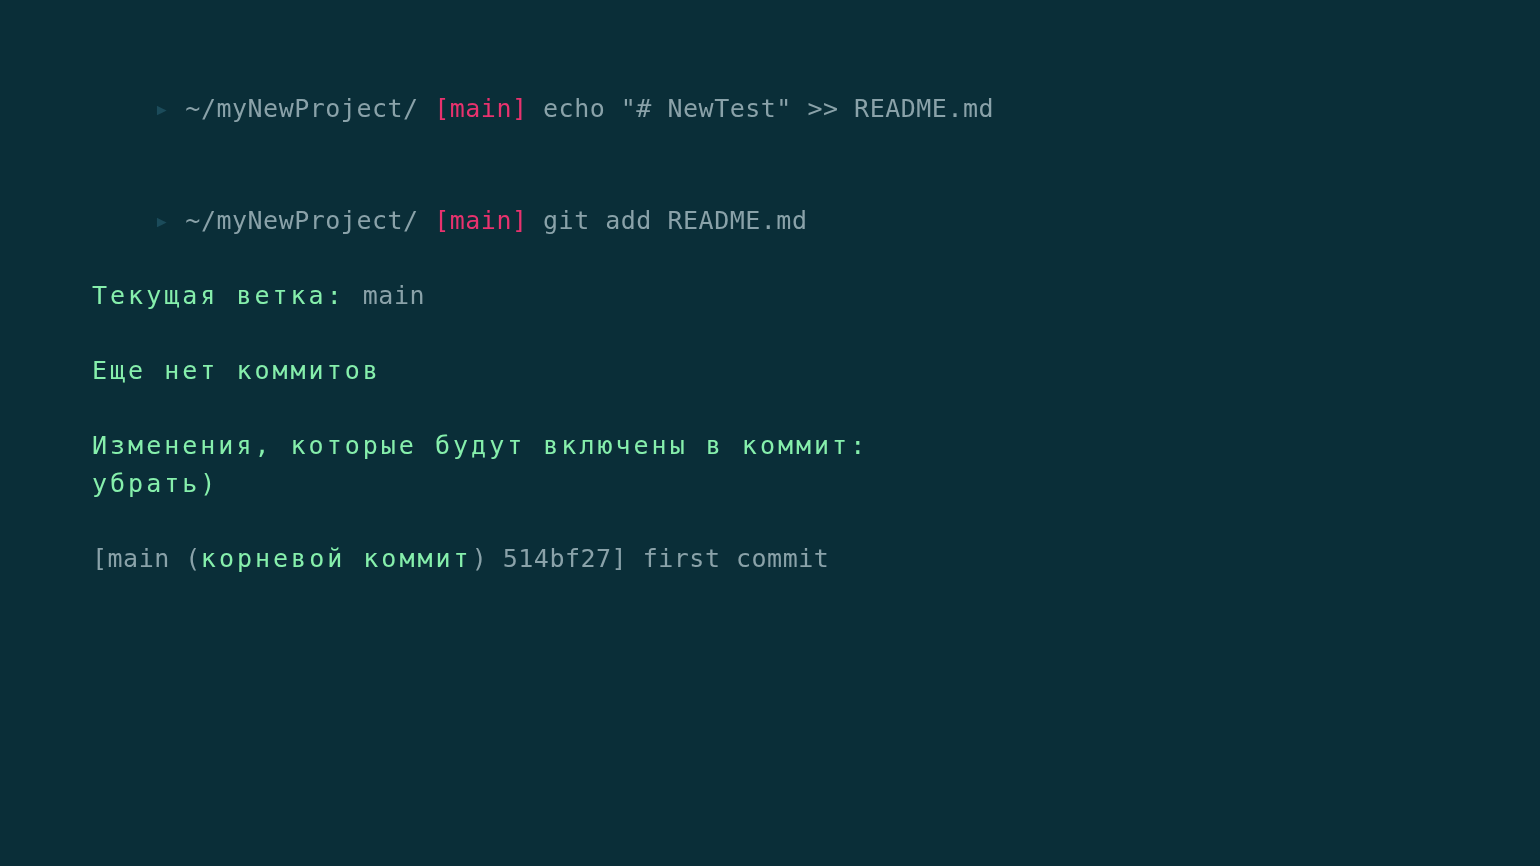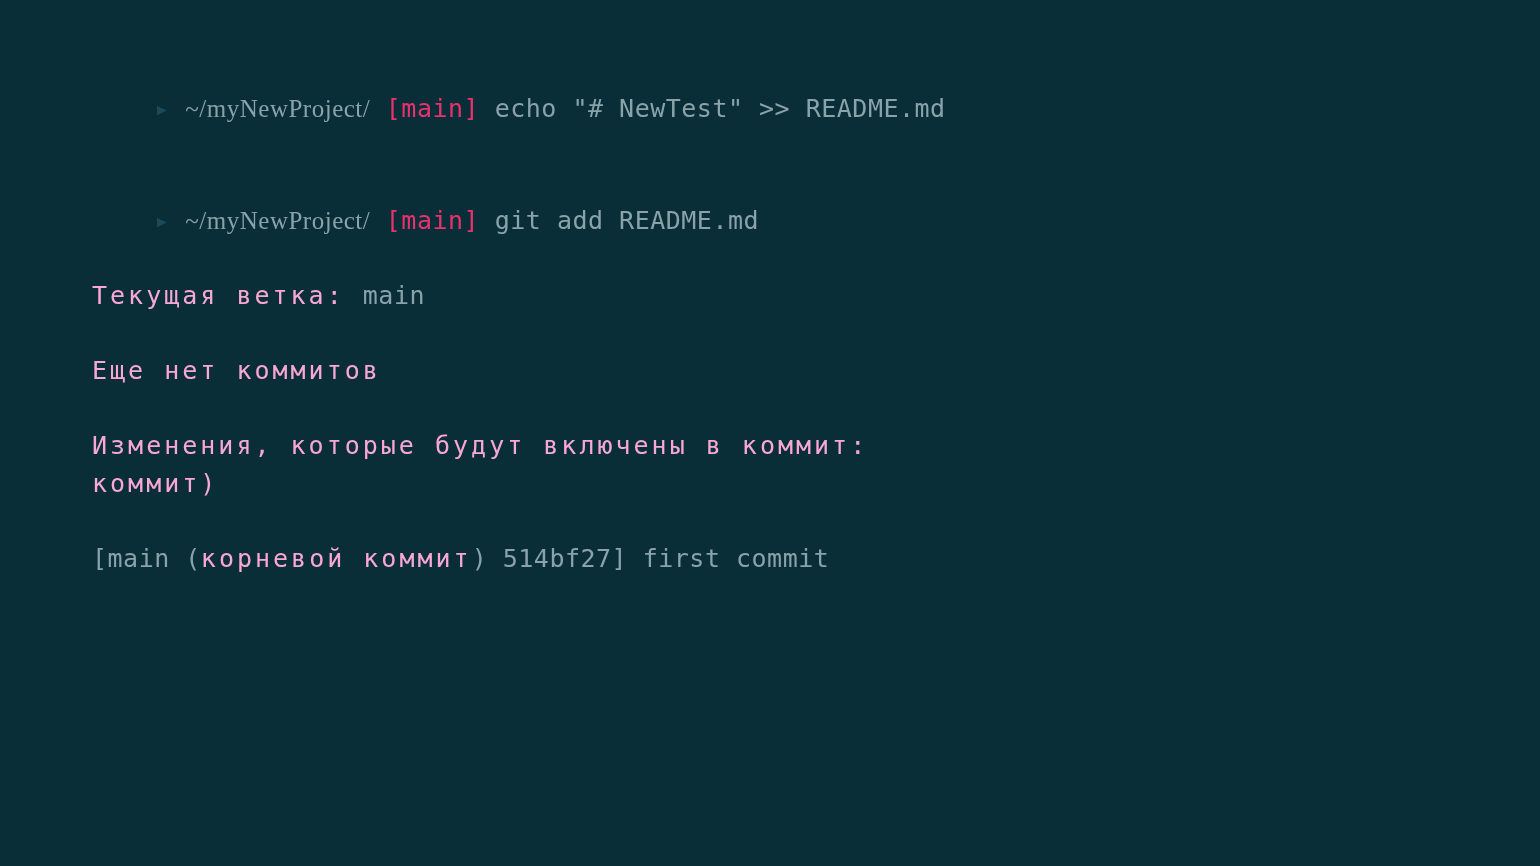--- a/index.html
+++ b/index.html
@@ -24,30 +24,29 @@
       word-wrap: break-word;
     }
     .prompt-arrow {
       color: #1b4b5a;
     }
     .apple-icon {
       color: #e8326e;
     }
     .cwd {
       color: #8aa2a9;
-      font-family: Liberation Serif, serif;
     }
     .branch {
       color: #e8326e;
     }
     .cmd {
       color: #8aa2a9;
     }
     .output {
-      color: #f9a8d4;
+      color: #86efac;
       letter-spacing: 3px;
     }
     .output-normal {
       color: #8aa2a9;
     }
     .green {
       color: #859900;
       letter-spacing: 3px;
     }
     .blank {
@@ -74,21 +73,21 @@
   <div class="line"><span class="output">Текущая ветка: </span><span class="output-normal tight">main</span></div>
 
   <div class="blank"></div>
 
   <div class="line output">Еще нет коммитов</div>
 
   <div class="blank"></div>
 
   <div class="line output">Изменения, которые будут включены в коммит:</div>
 
-  <div class="line output">коммит)</div>
+  <div class="line output">убрать)</div>
 
 
   <div class="blank"></div>
 
 
   <div class="line"><span class="output-normal tight">[main (</span><span class="output">корневой коммит</span><span class="output-normal tight">) 514bf27] first commit</span></div>
 
 </div>
 
 </body></html>

